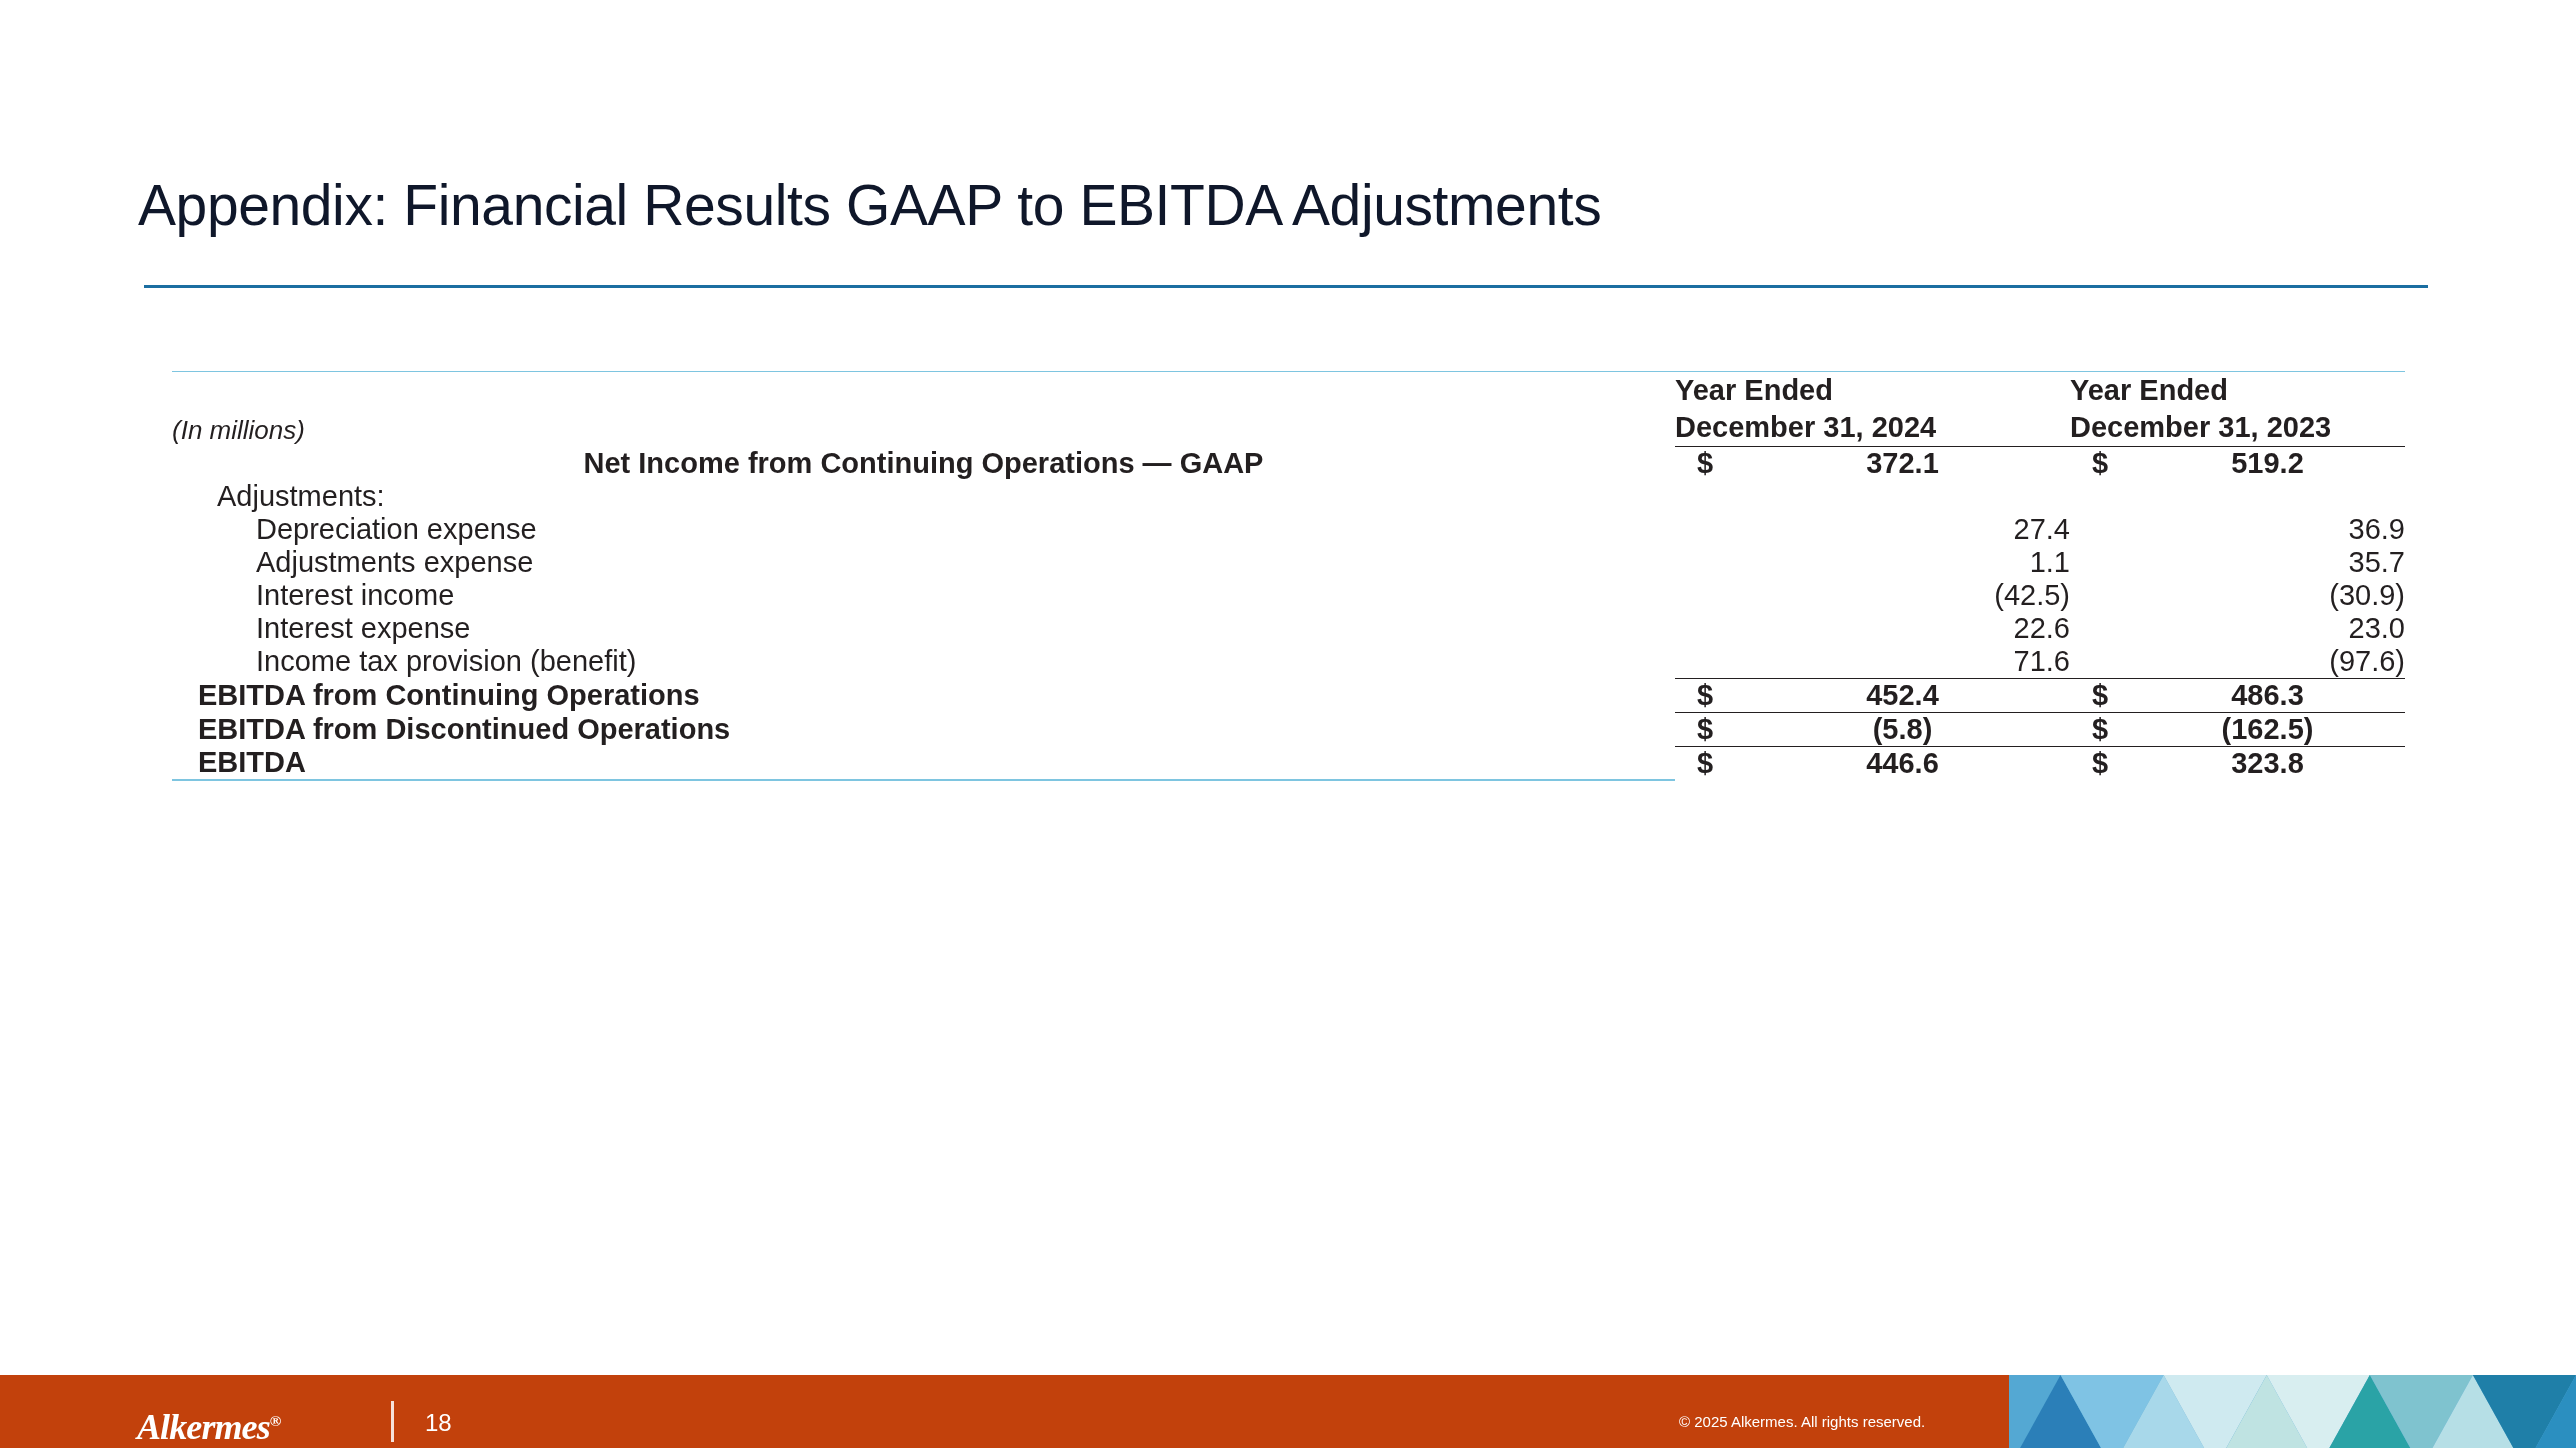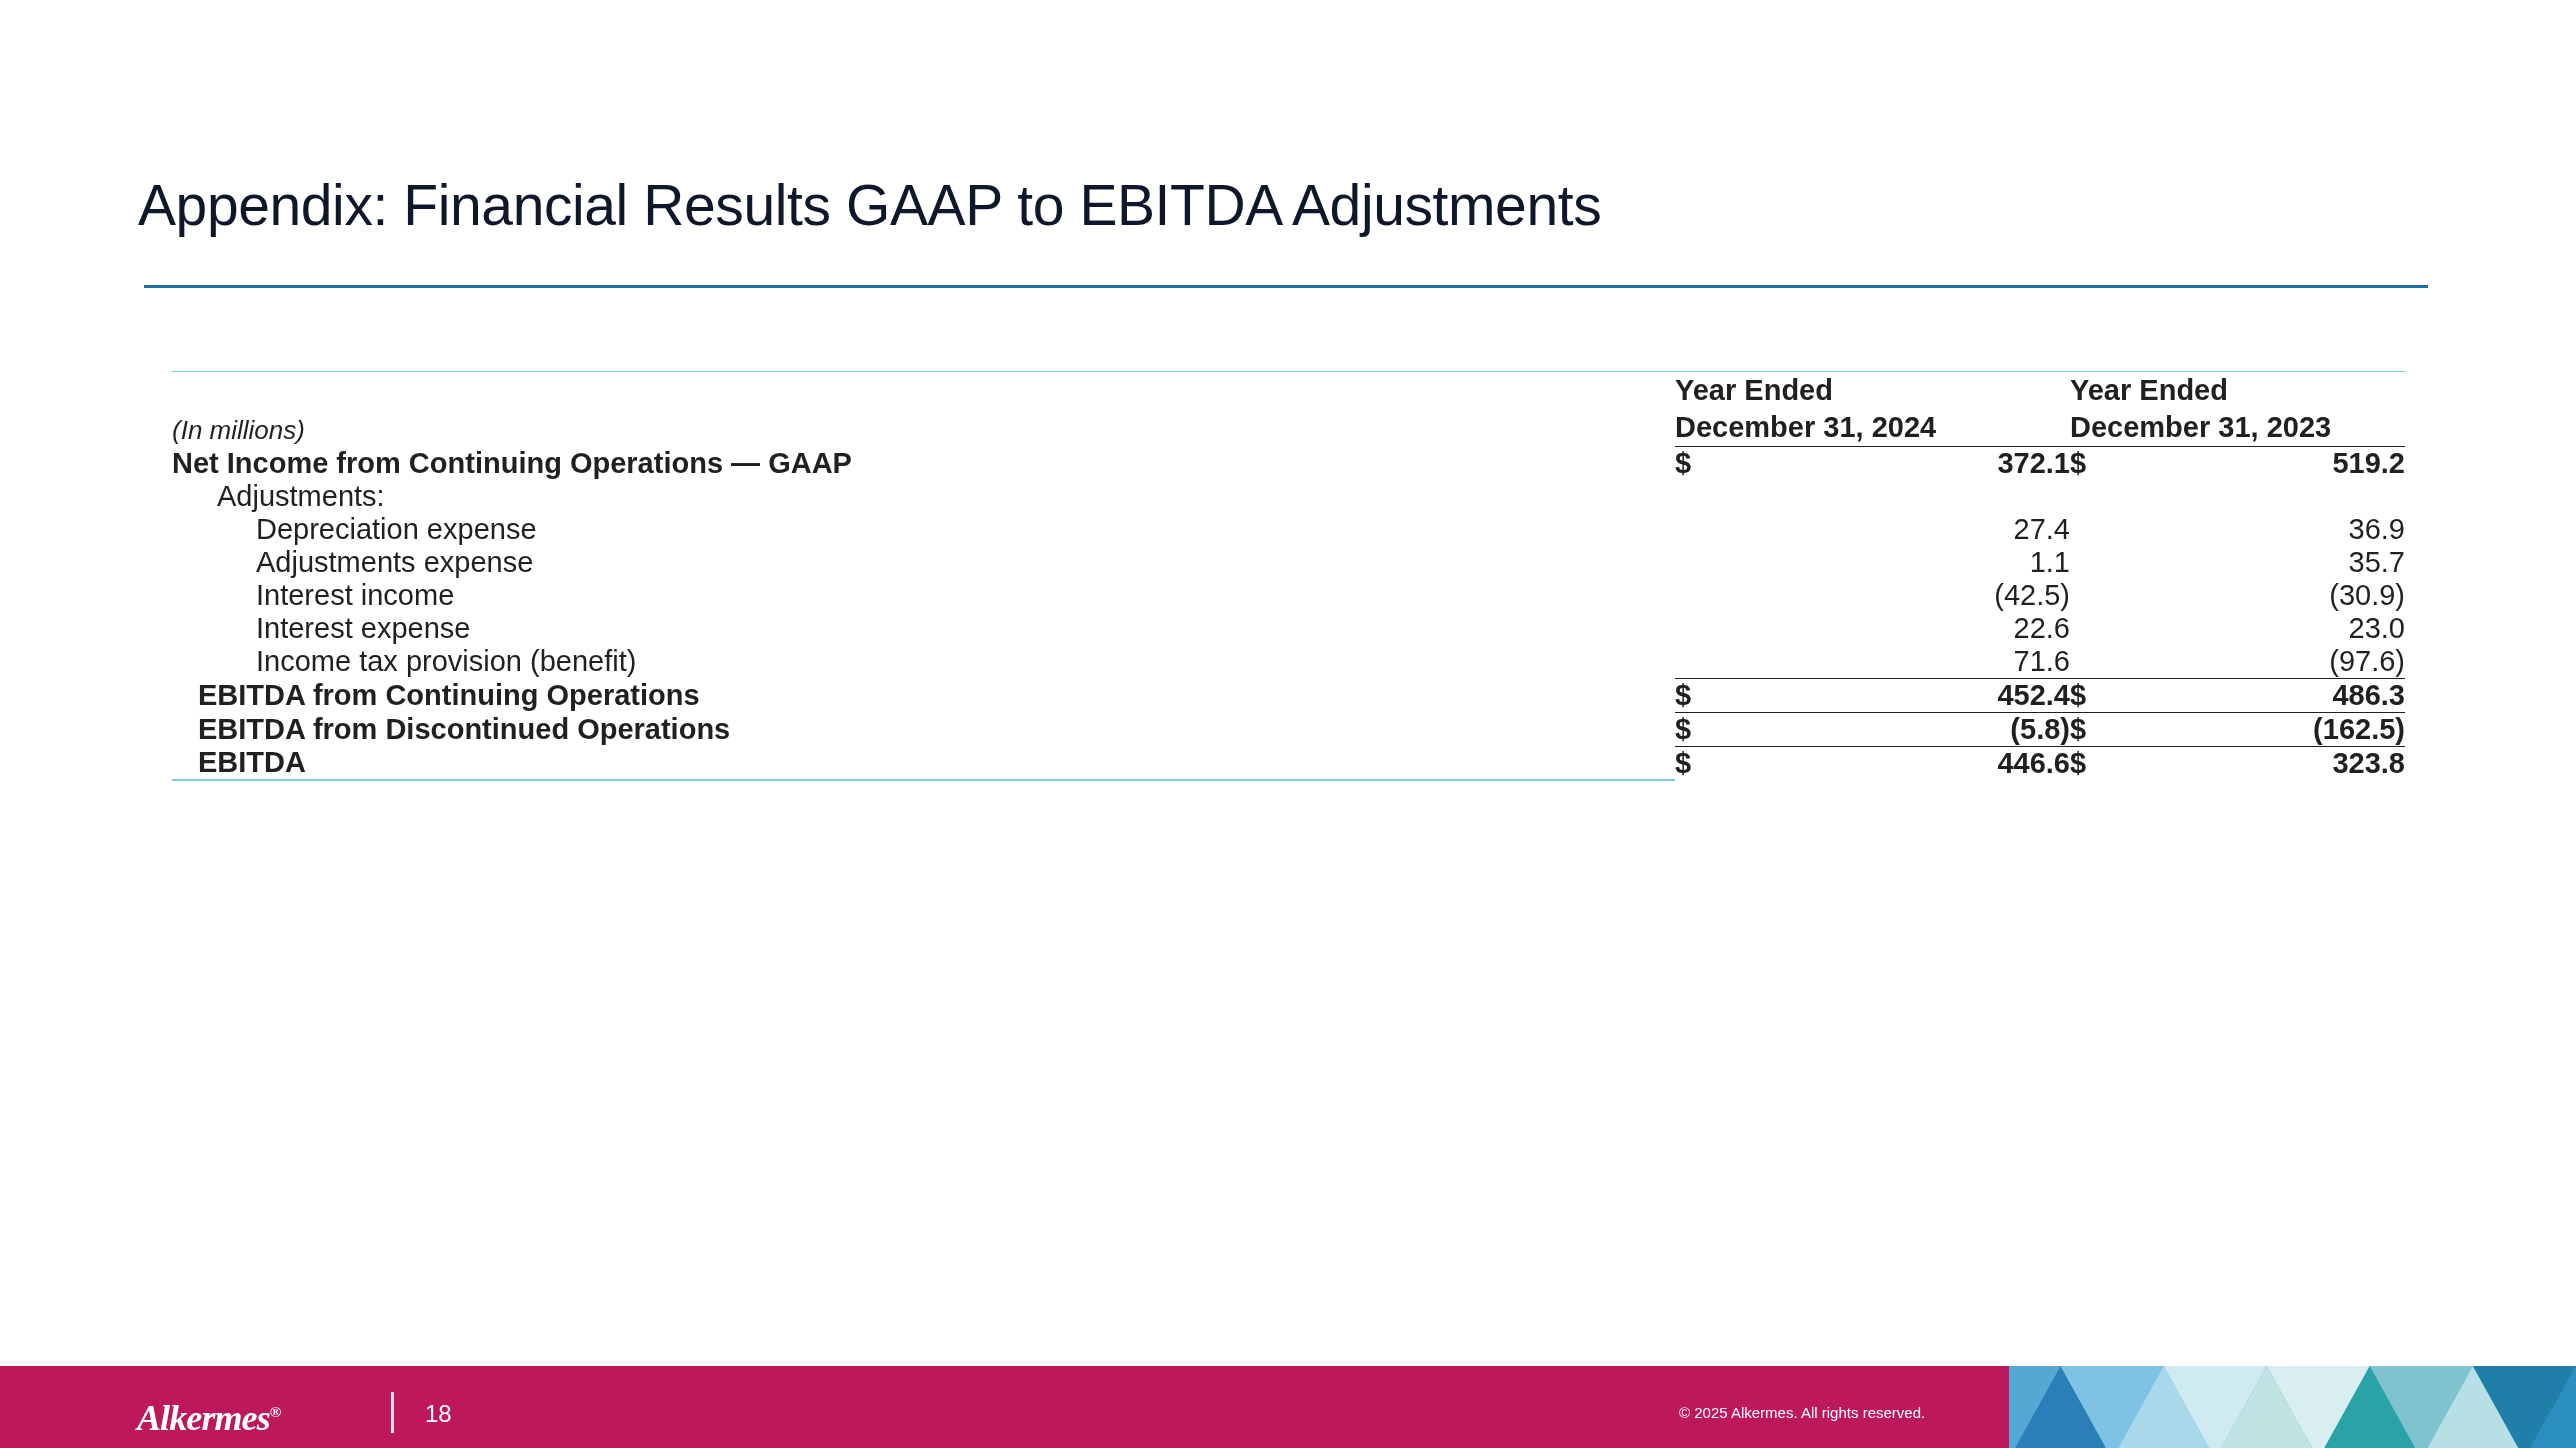--- a/index.html
+++ b/index.html
@@ -94,33 +94,33 @@
     font-size: 29px;
     text-align: left;
     padding: 11px 0 11px 6.9px;
   }
   .val {
     font-size: 29px;
     text-align: right;
     padding: 11px 19px 11px 0;
     white-space: nowrap;
   }
-  .bold { font-weight: bold; }
+  .bold { font-weight: bold; text-align: center; }
 
   .bt-dark { border-top: 1.7px solid #231f20; }
   .bb-light { border-bottom: 2.6px solid #7ec5e0; }
 
   
   .footer {
     position: absolute;
     left: 0;
     bottom: 0;
     width: 2576px;
-    height: 83px;
-    background: #be185d;
+    height: 74px;
+    background: #c2410c;
     overflow: hidden;
   }
   .footer-logo {
     position: absolute;
     left: 137px;
     top: 31px;
     font-size: 36px;
     font-style: italic;
     font-weight: bold;
     color: #ffffff;

